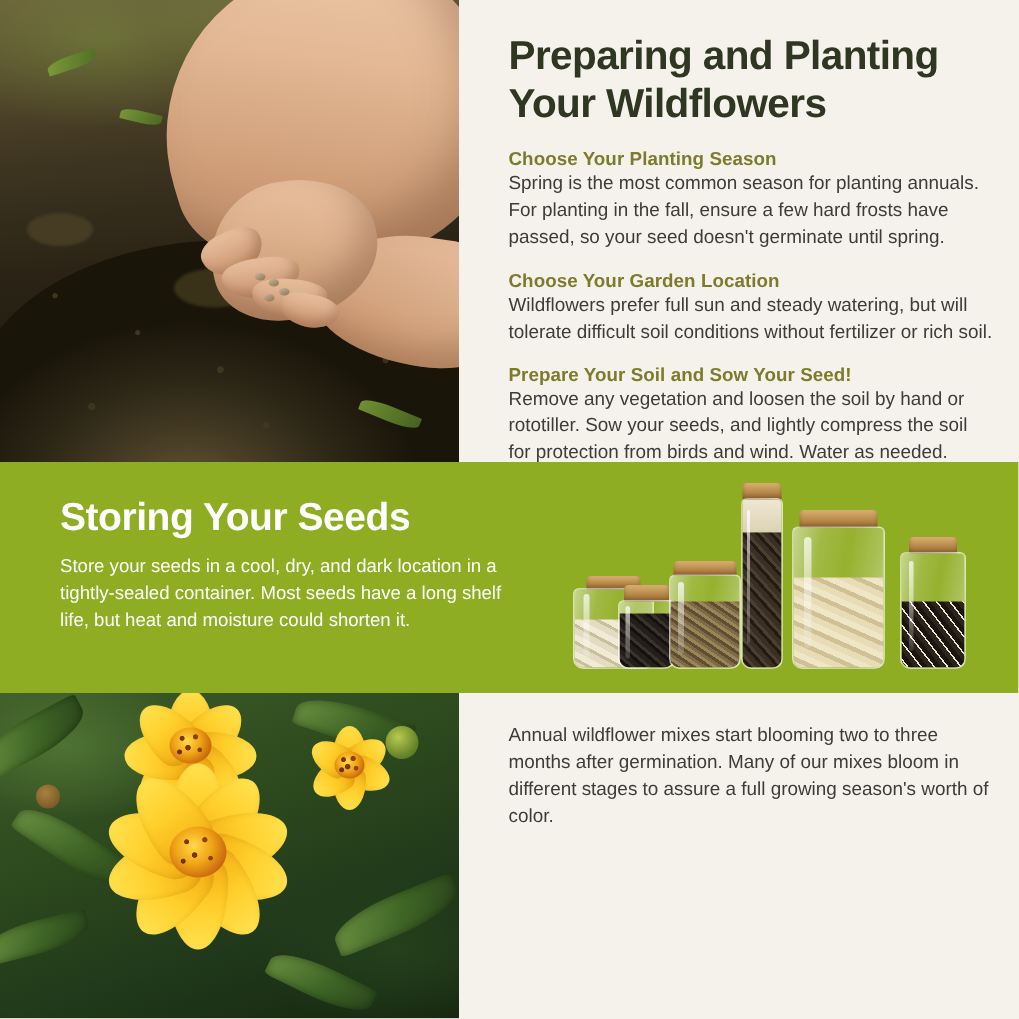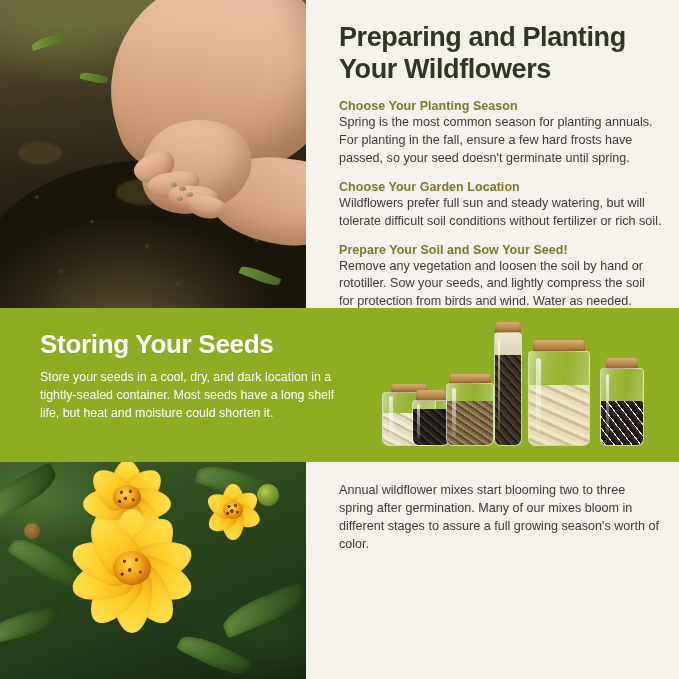--- a/index.html
+++ b/index.html
@@ -320,16 +320,16 @@
         <div class="petal" style="left:50%;top:2%;width:40px;height:62px;transform:translateX(-50%) rotate(288deg);"></div>
         <div class="petal" style="left:50%;top:2%;width:40px;height:62px;transform:translateX(-50%) rotate(324deg);"></div>
         <div class="disc" style="left:50%;top:30%;width:38px;height:34px;transform:translateX(-50%);">
           <div class="disc-dots"></div>
         </div>
       </div>
     </div>
   </div>
 
   <div class="block bot-text">
-    <p class="body last">Annual wildflower mixes start blooming two to three spring after germination. Many of our mixes bloom in different stages to assure a full growing season's worth of color.</p>
+    <p class="body last">Annual wildflower mixes start blooming two to three months after germination. Many of our mixes bloom in different stages to assure a full growing season's worth of color.</p>
   </div>
 
 </div>
 
 </body></html>

